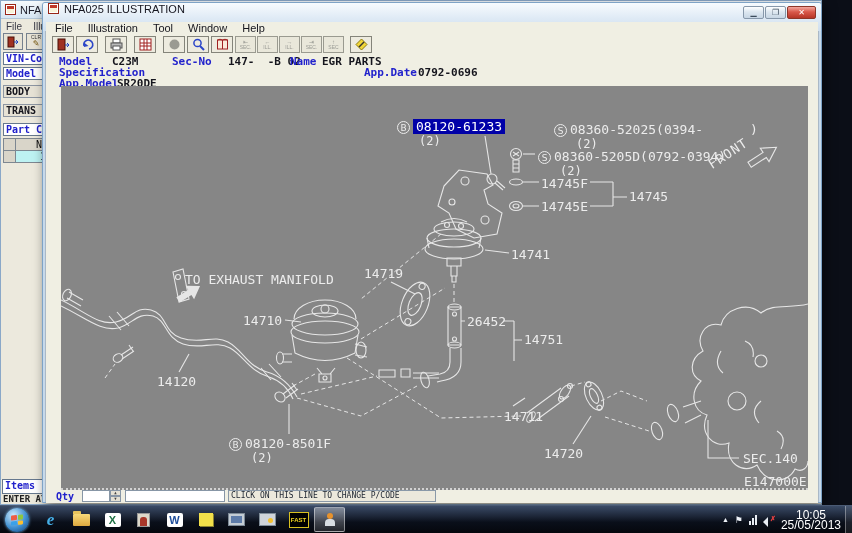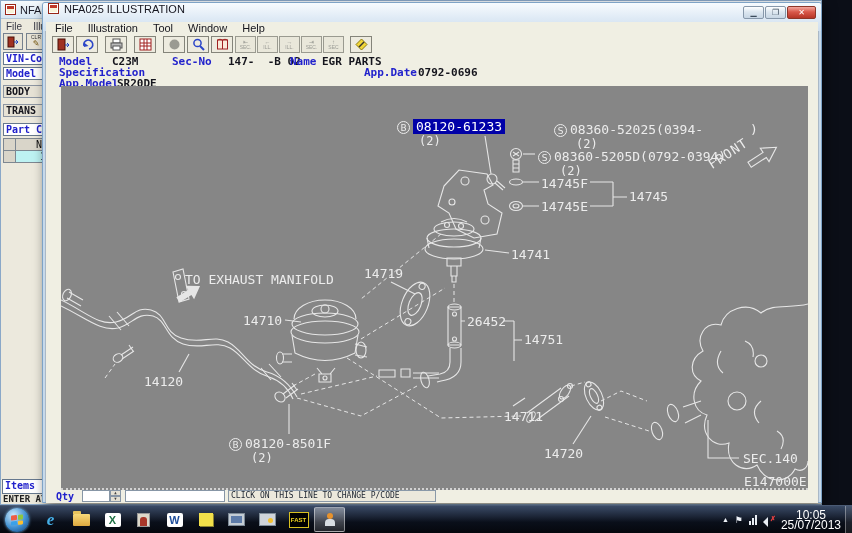--- a/index.html
+++ b/index.html
@@ -76,21 +76,21 @@
   .plabel{position:absolute;font:13px "DejaVu Sans Mono",monospace;color:var(--lbl-col);white-space:pre;}
   .pfx{display:inline-block;width:13px;height:13px;line-height:12px;border:1px solid var(--lbl-col);
        border-radius:50%;font-size:9px;text-align:center;margin-right:3px;font-family:"DejaVu Sans",sans-serif;}
   .num.selected{background:var(--hl-bg);color:var(--hl-fg);padding:0 3px;}
   .qty{display:block;font-size:12px;margin-left:22px;}
   #lb-b61233{left:336px;top:33px;} #lb-s52025{left:477px;top:36px;margin-left:16px;} #lb-s5205d{left:477px;top:63px;}
   #lb-14745f{left:480px;top:90px;} #lb-14745e{left:480px;top:113px;} #lb-14745{left:568px;top:103px;text-align:center;}
   #lb-front{left:645px;top:60px;transform:rotate(-33deg);letter-spacing:1px;}
   #lb-14741{left:450px;top:161px;} #lb-14719{left:303px;top:180px;} #lb-exh{left:82px;top:186px;margin-left:42px;}
   #lb-14710{left:182px;top:227px;} #lb-14755{left:406px;top:228px;} #lb-14751{left:463px;top:246px;}
-  #lb-14120{left:83px;top:288px;text-align:right;} #lb-8161f{left:5px;top:297px;} #lb-8501f{left:168px;top:350px;}
+  #lb-14120{left:96px;top:288px;text-align:right;} #lb-8161f{left:5px;top:297px;} #lb-8501f{left:168px;top:350px;}
   #lb-14711{left:443px;top:323px;} #lb-14720{left:483px;top:360px;}
   #lb-sec140{left:682px;top:365px;} #lb-e147{left:683px;top:388px;}
 
   
   .wstatus{position:absolute;left:3px;top:487px;right:3px;height:13px;background:#f0efe3;
            font:bold 10px "DejaVu Sans Mono",monospace;}
   .wstatus .ql{position:absolute;left:10px;top:1px;color:#2222cc;}
   .sinput{position:absolute;background:#fff;border:1px solid #8796a6;height:12px;top:0;
           font:10px "DejaVu Sans Mono",monospace;line-height:10px;}
   #qty-box{left:36px;width:28px;} #pcode-box{left:79px;width:100px;}
@@ -518,17 +518,17 @@
         <i class="nb1"></i>
         <i class="nb2"></i>
         <i class="nb3"></i>
       </span>
     <span class="vol">
         <span class="spk"></span>
         <span class="vx">✗</span>
       </span>
     <div class="clock">
       <div>10:05</div>
-      <div>25/07/2013</div>
+      <div>25/05/2013</div>
     </div>
   </div>
   <div class="showdesk"></div>
 </div>
 
 </body></html>

